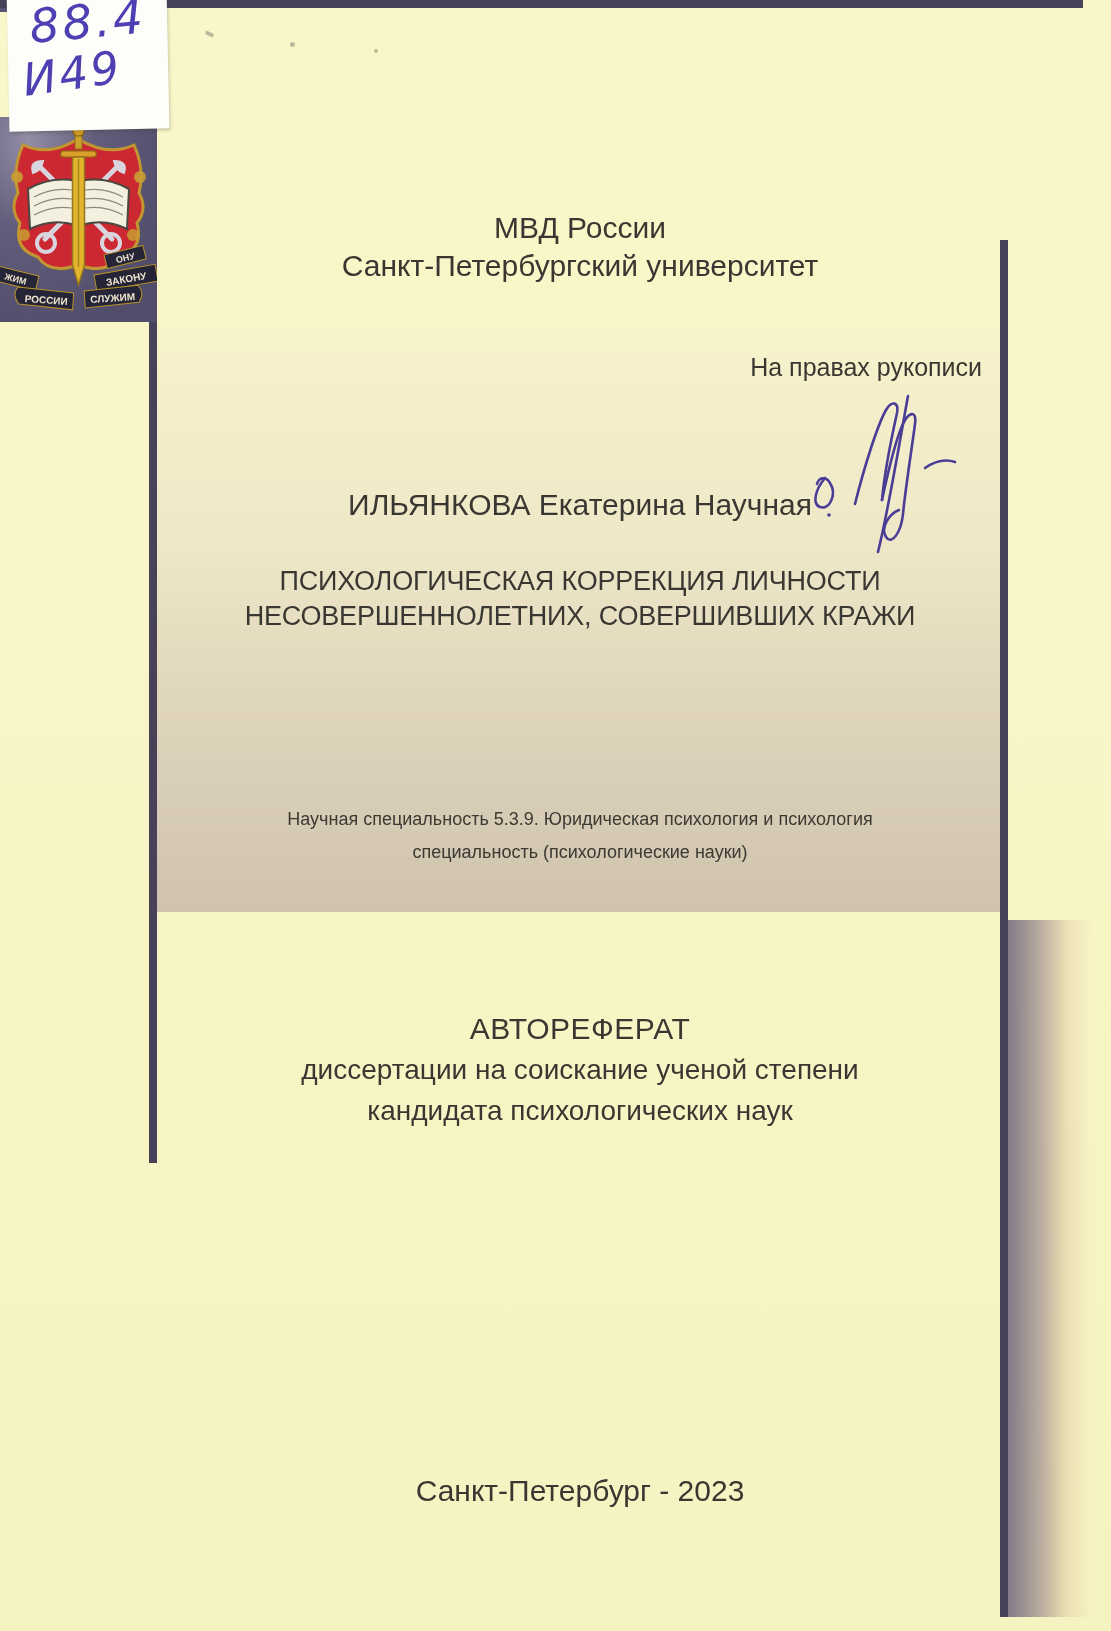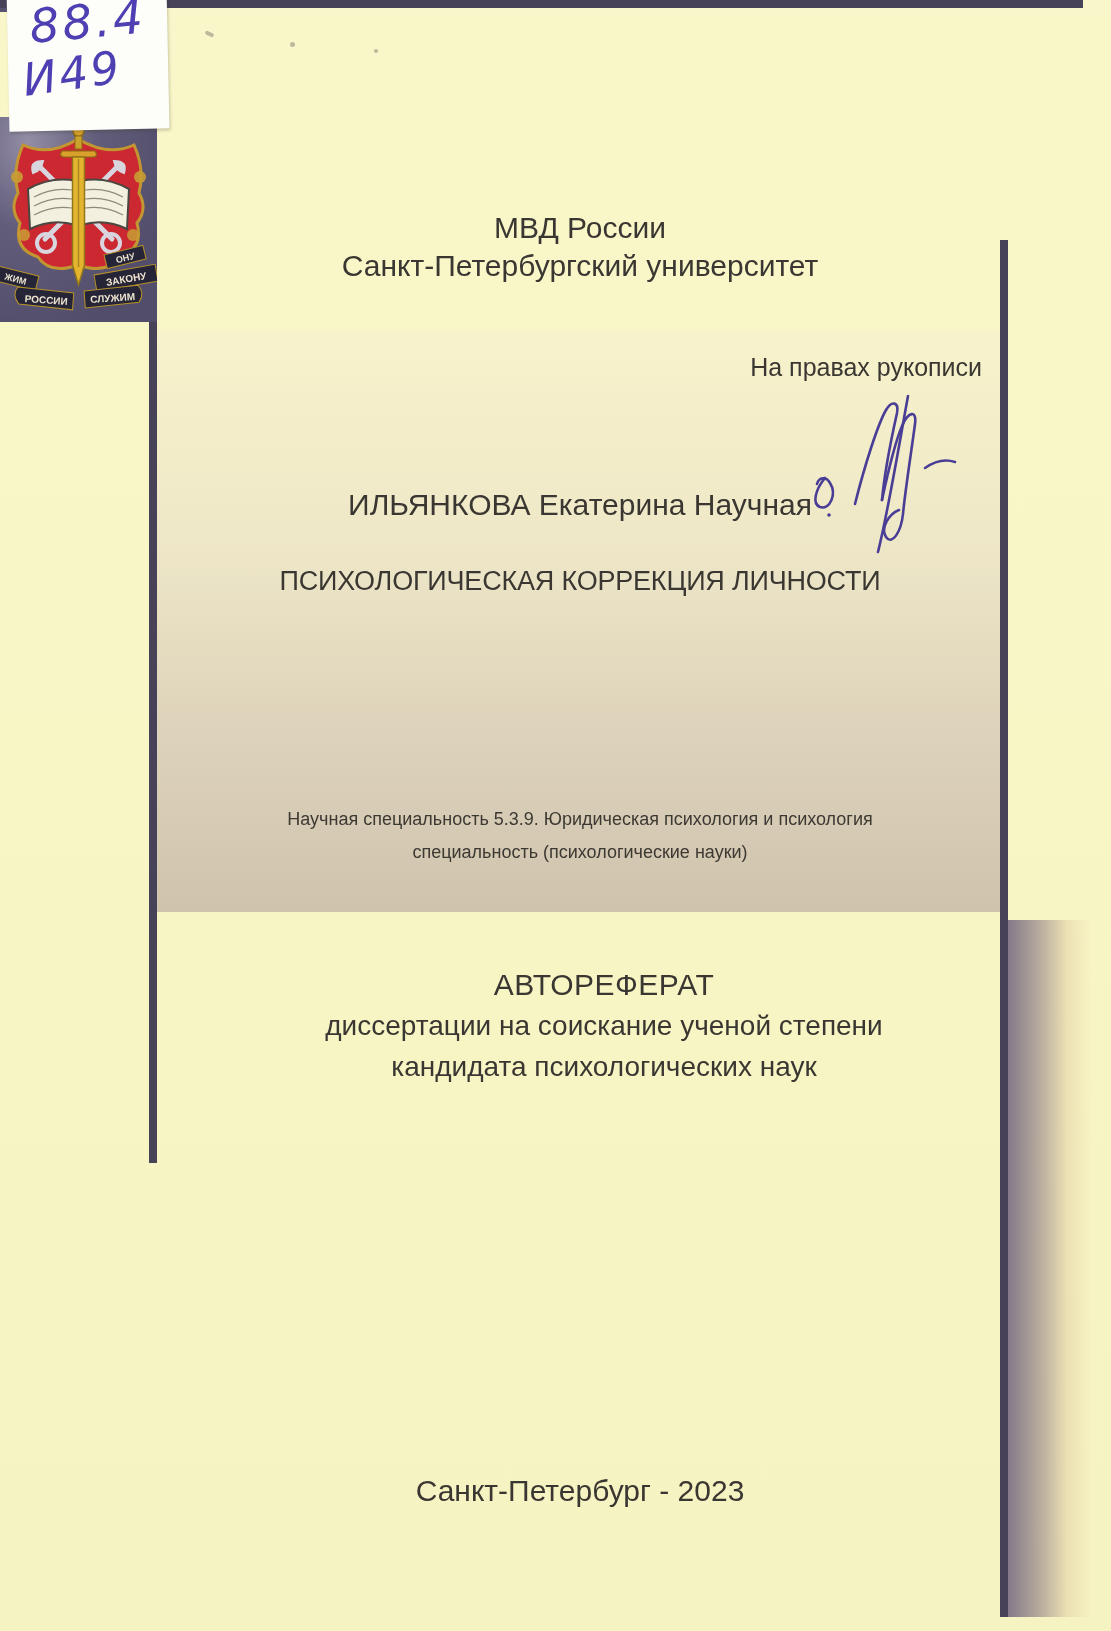--- a/index.html
+++ b/index.html
@@ -44,21 +44,21 @@
   .hand.l2{font-size:45px;transform:rotate(-7deg);margin-top:2px;}
   
   .emblem-box{position:absolute;left:0;top:117px;width:157px;height:205px;}
   
   .tb{position:absolute;left:157px;width:846px;text-align:center;}
   .header-block{top:209px;font-size:30px;line-height:38px;}
   .note-block{top:353px;width:825px;text-align:right;font-size:25px;line-height:29px;}
   .author-block{top:490px;font-size:30px;line-height:30px;}
   .title-block{top:564px;font-size:27px;line-height:35px;font-weight:400;letter-spacing:-.2px;}
   .specialty-block{top:803px;font-size:18px;line-height:33px;color:#3c3933;}
-  .abstract-block{top:964px;line-height:41px;font-size:28px;margin-left:24px;}
+  .abstract-block{top:1008px;line-height:41px;font-size:28px;}
   .abstract-block .big{font-size:30px;letter-spacing:.5px;}
   .imprint-block{top:1476px;font-size:30px;line-height:30px;}
   .signature-wrap{position:absolute;left:795px;top:372px;width:185px;height:185px;}
 </style>
 </head>
 <body>
 
 <div class="page">
 
   <div class="centre-panel"></div>
@@ -161,20 +161,21 @@
         <path d="M113,24 C105,68 93,140 83,180"></path>
         <path d="M130,96 C140,89 151,87 160,90"></path>
       </g>
     </svg>
   </div>
 
   <div class="tb author-block">ИЛЬЯНКОВА Екатерина Научная</div>
 
   <div class="tb title-block">
     <div>ПСИХОЛОГИЧЕСКАЯ КОРРЕКЦИЯ ЛИЧНОСТИ</div>
+    <div>НЕСОВЕРШЕННОЛЕТНИХ, СОВЕРШИВШИХ КРАЖИ</div>
   </div>
 
   <div class="tb specialty-block">
     <div>Научная специальность 5.3.9. Юридическая психология и психология</div>
     <div>специальность (психологические науки)</div>
   </div>
 
   <div class="tb abstract-block">
     <div class="big">АВТОРЕФЕРАТ</div>
     <div>диссертации на соискание ученой степени</div>

